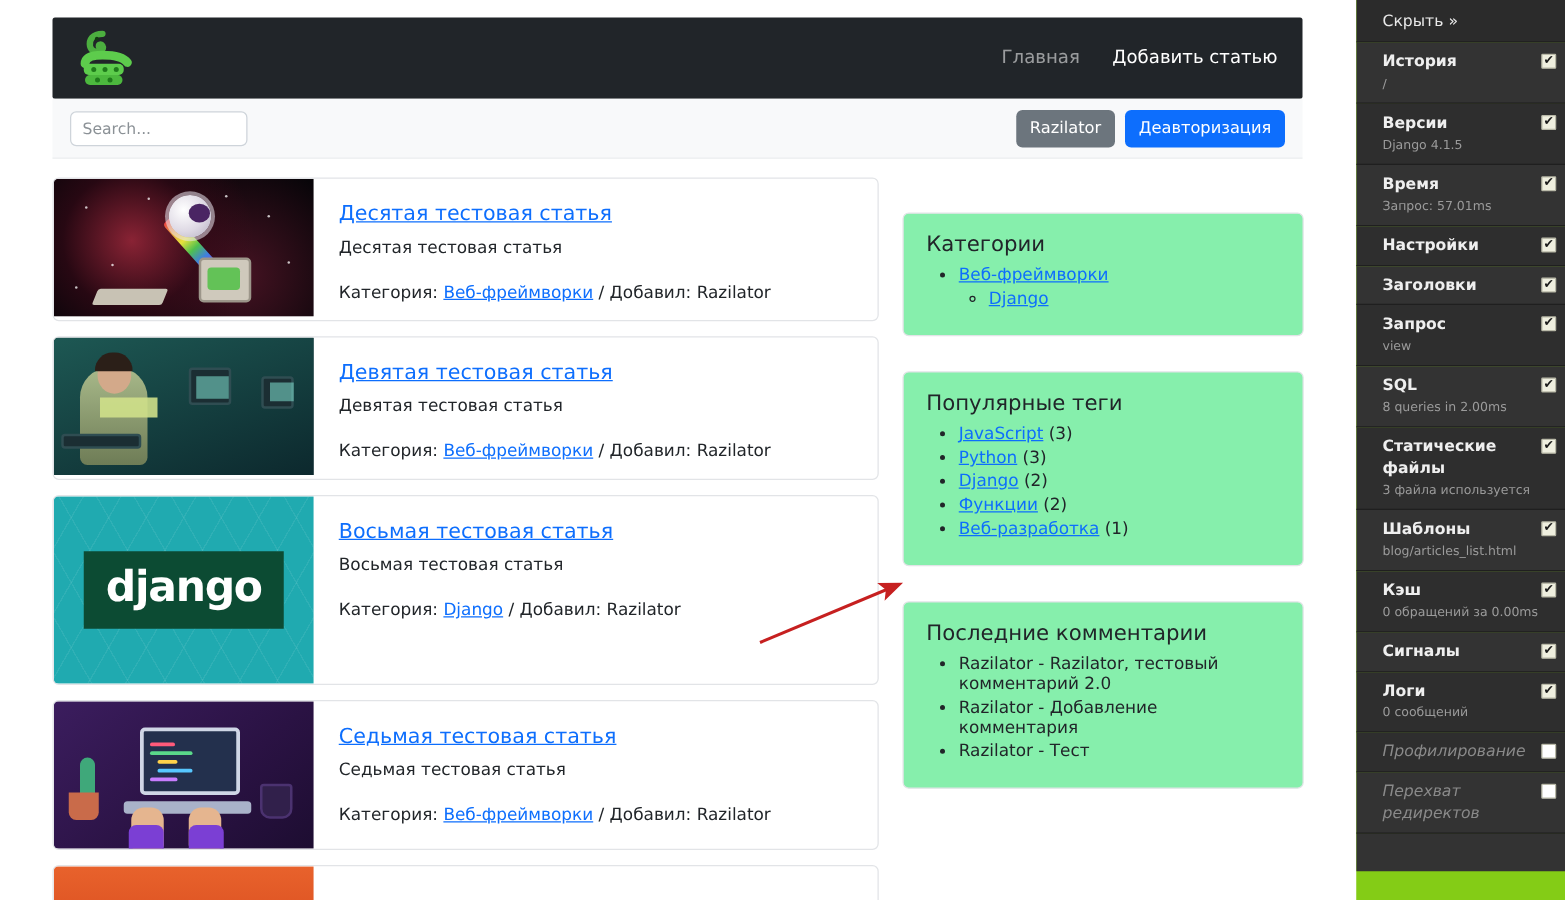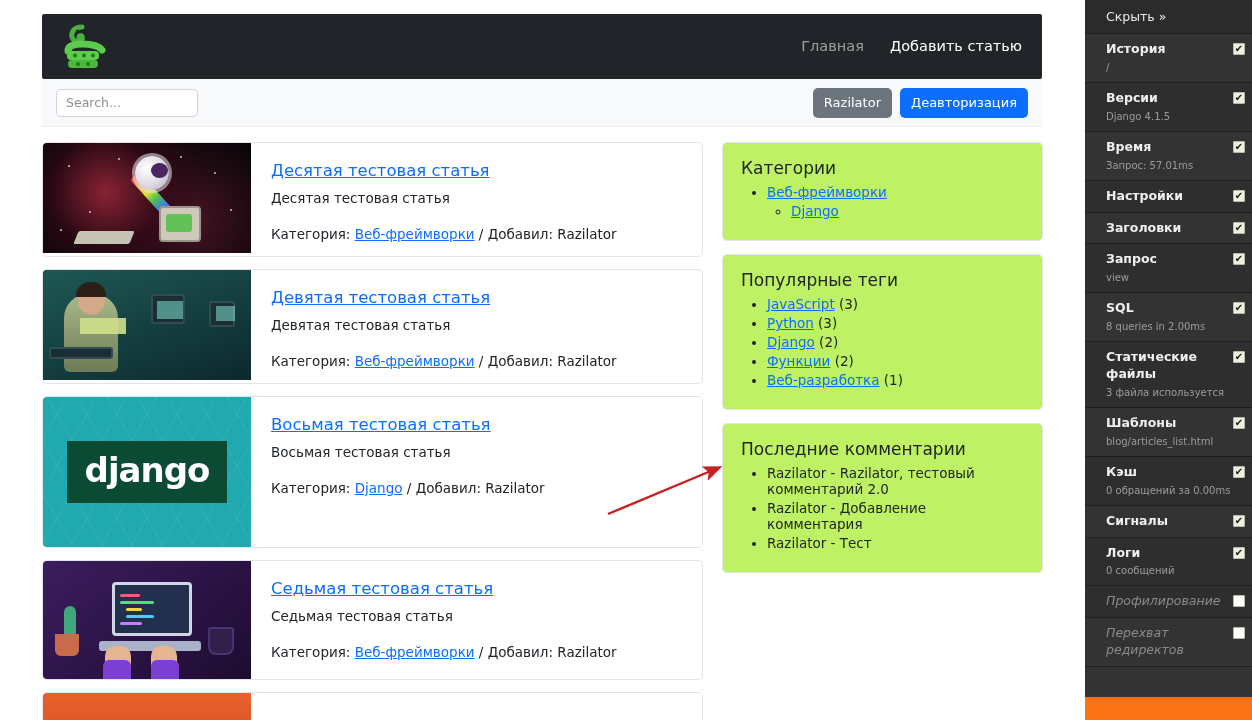--- a/index.html
+++ b/index.html
@@ -290,25 +290,26 @@
     position: absolute; right: 8%; top: 56%;
     width: 26px; height: 28px; background: #31204b; border: 2px solid #4b3270; border-radius: 3px 3px 8px 8px;
   }
   .thumb-orange {
     height: 40px;
     background: linear-gradient(180deg,#e8622c,#de5423);
   }
 
   
   .widget {
-    background: #bef264;
+    background: #86efac;
     border: 1px solid #e2e4e7;
     border-radius: 5px;
     padding: 15px 18px 18px;
     margin-bottom: 13px;
+    margin-top: 28px;
   }
   .widget-title {
     font-size: 17px;
     color: #212529;
     margin: 0 0 6px;
     font-weight: 400;
   }
   .widget ul {
     margin: 0; padding-left: 26px;
     font-size: 13.5px;
@@ -329,21 +330,21 @@
     left: 0; top: 0;
     width: 1085px; height: 720px;
     pointer-events: none;
   }
 
   
   .djdt {
     position: absolute;
     right: 0; top: 0;
     width: 167px; height: 720px;
-    background: #f97316;
+    background: #84cc16;
     font-family: "DejaVu Sans", "Liberation Sans", sans-serif;
     overflow: hidden;
   }
   .djdt-hide {
     height: 34px;
     display: flex; align-items: center;
     padding-left: 21px;
     font-size: 12.5px;
     color: #e8e8e8;
     background: #2b2b2b;

